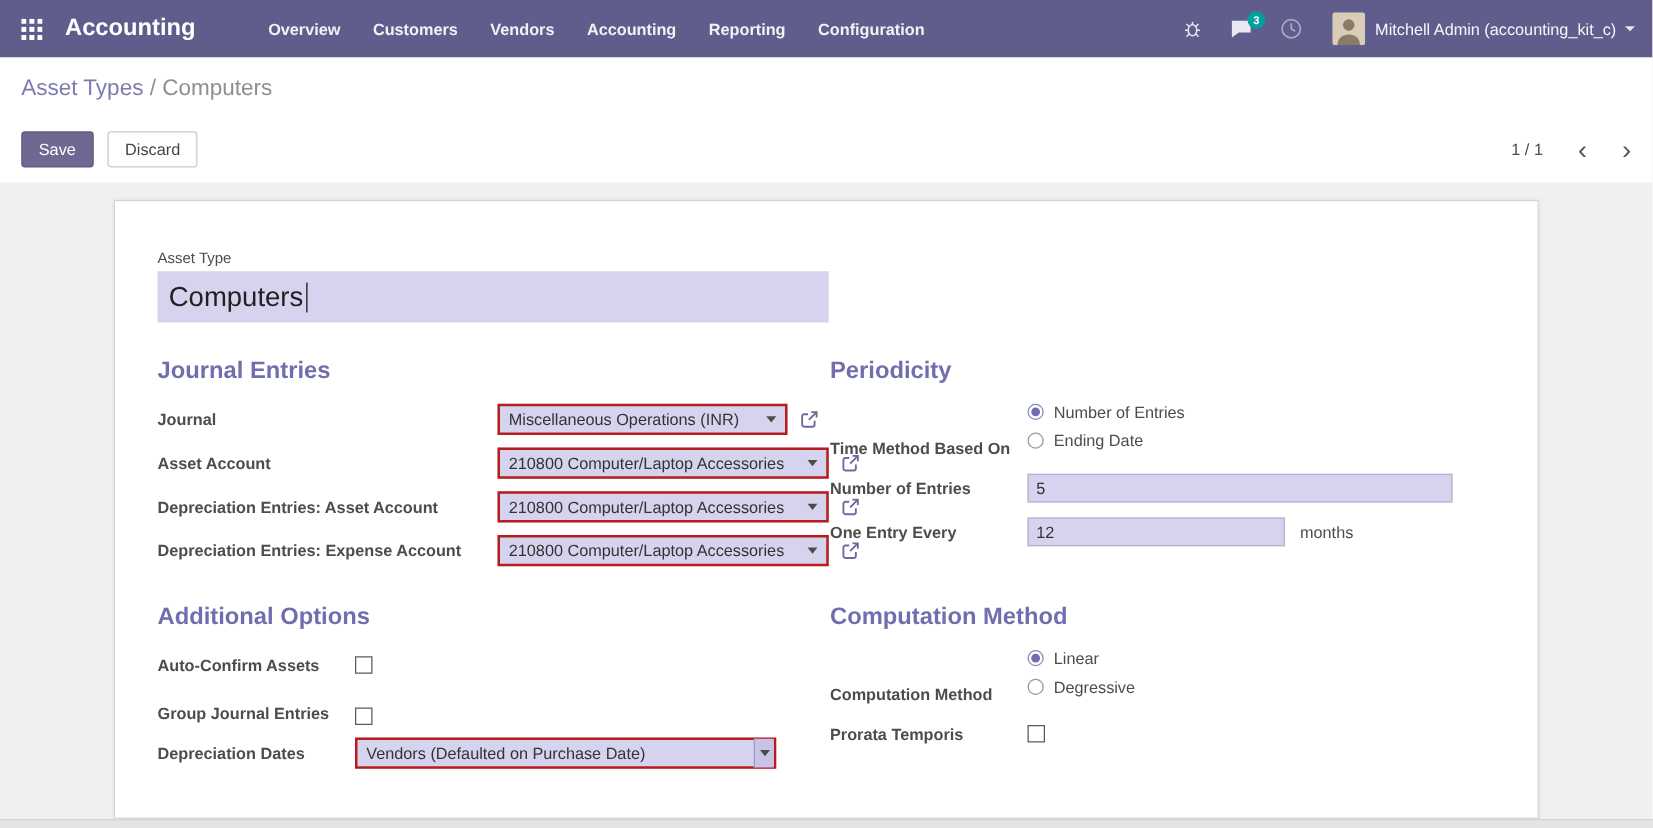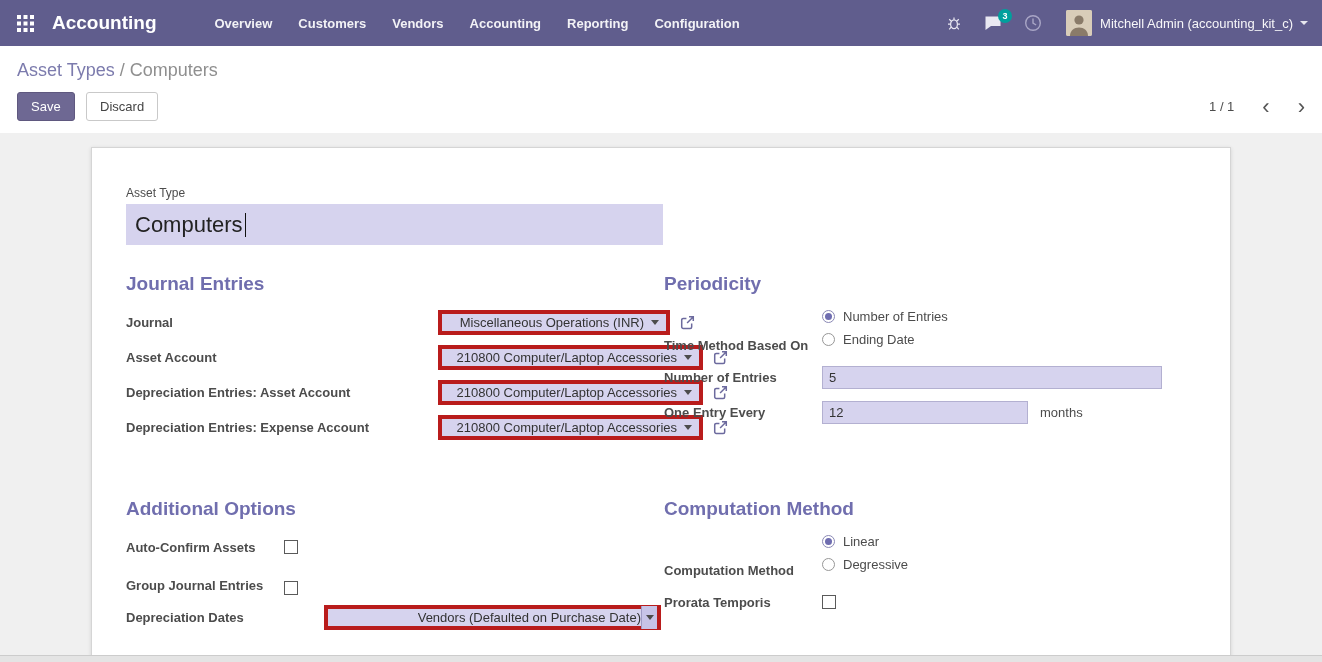--- a/index.html
+++ b/index.html
@@ -21,47 +21,47 @@
   .user-name { font-size: 13px; color: rgba(255,255,255,0.95); }
   .nav-caret { width: 0; height: 0; border-left: 4px solid transparent; border-right: 4px solid transparent;
                border-top: 4px solid rgba(255,255,255,0.85); margin-left: 7px; }
 
   
   .control-panel { background: #fff; padding: 12px 17px 12px; }
   .breadcrumb { font-size: 18px; line-height: 24px; }
   .breadcrumb a { color: #7c7bad; text-decoration: none; cursor: pointer; }
   .breadcrumb .sep, .breadcrumb .current { color: #8f8f8f; }
   .breadcrumb .sep { margin: 0 5px; }
-  .cp-actions { margin-top: 10px; display: flex; align-items: center; justify-content: space-between; }
+  .cp-actions { margin-top: 23px; display: flex; align-items: center; justify-content: space-between; }
   .btn { font-family: inherit; font-size: 13px; padding: 6px 13px; border-radius: 3px; cursor: pointer; }
   .btn-save { background: #6e6893; border: 1px solid #5f587f; color: #fff; margin-right: 7px; }
   .btn-discard { background: #fff; border: 1px solid #c9c9c9; color: #444; }
   .pager { display: flex; align-items: center; font-size: 13px; color: #4c4c4c; }
   .pager .chev { font-size: 22px; line-height: 16px; color: #555; margin-left: 28px; cursor: pointer; user-select: none; }
 
   
   .content { padding-top: 14px; }
   .sheet { width: 1140px; min-height: 487px; margin: 0 auto; background: #fff; border: 1px solid #d5d5d5;
            box-shadow: 0 1px 4px rgba(0,0,0,0.12); padding: 38px 34px 30px; }
   .title-label { font-size: 12px; color: #4c4c4c; margin-bottom: 4px; }
   .title-input { width: 537px; height: 41px; background: #d6d3ee; display: flex; align-items: center; padding: 0 9px;
                  font-size: 22px; color: #222; cursor: text; }
   .text-caret { display: inline-block; width: 1px; height: 24px; background: #111; margin-left: 2px; }
 
-  .form-grid { margin-top: 28px; display: grid; grid-template-columns: 538px 534px; row-gap: 49px; }
+  .form-grid { margin-top: 28px; display: grid; grid-template-columns: 538px 534px; row-gap: 21px; }
   .group h2 { font-size: 19px; font-weight: bold; color: #706eae; margin-bottom: 14px; }
   .frow { display: flex; align-items: center; margin-bottom: 9px; min-height: 26px; }
   .frow.top { align-items: flex-end; }
   .flabel { font-size: 13px; font-weight: bold; color: #4c4c4c; padding-right: 10px; line-height: 19px; flex: none; }
   .lw272 { width: 272px; }
   .lw158 { width: 158px; }
   .fwidget { display: flex; align-items: center; flex: none; }
 
-  .select { height: 25px; background: #d6d3ee; border: 4px solid #b91c1c; display: flex; align-items: center;
-            justify-content: flex-end; padding: 0 0 0 7px; font-size: 13px; color: #333; cursor: pointer; flex: none; margin-left: 40px; }
+  .select { height: 25px; background: #d6d3ee; border: 2px solid #b91c1c; display: flex; align-items: center;
+            justify-content: space-between; padding: 0 0 0 7px; font-size: 13px; color: #333; cursor: pointer; flex: none; }
   .sel-text { white-space: nowrap; overflow: hidden; }
   .caret { width: 0; height: 0; border-left: 4px solid transparent; border-right: 4px solid transparent;
            border-top: 5px solid #4c4c4c; margin: 0 7px; flex: none; }
   .caret-box { width: 16px; height: 23px; background: #c7c4e8; border-left: 1px solid #9e9bc4; display: flex;
                align-items: center; justify-content: center; flex: none; }
   .caret-box .caret { margin: 0; }
   .w232 { width: 232px; } .w265 { width: 265px; } .w337 { width: 337px; }
 
   .ext-icon { margin-left: 10px; display: flex; cursor: pointer; flex: none; }
 

